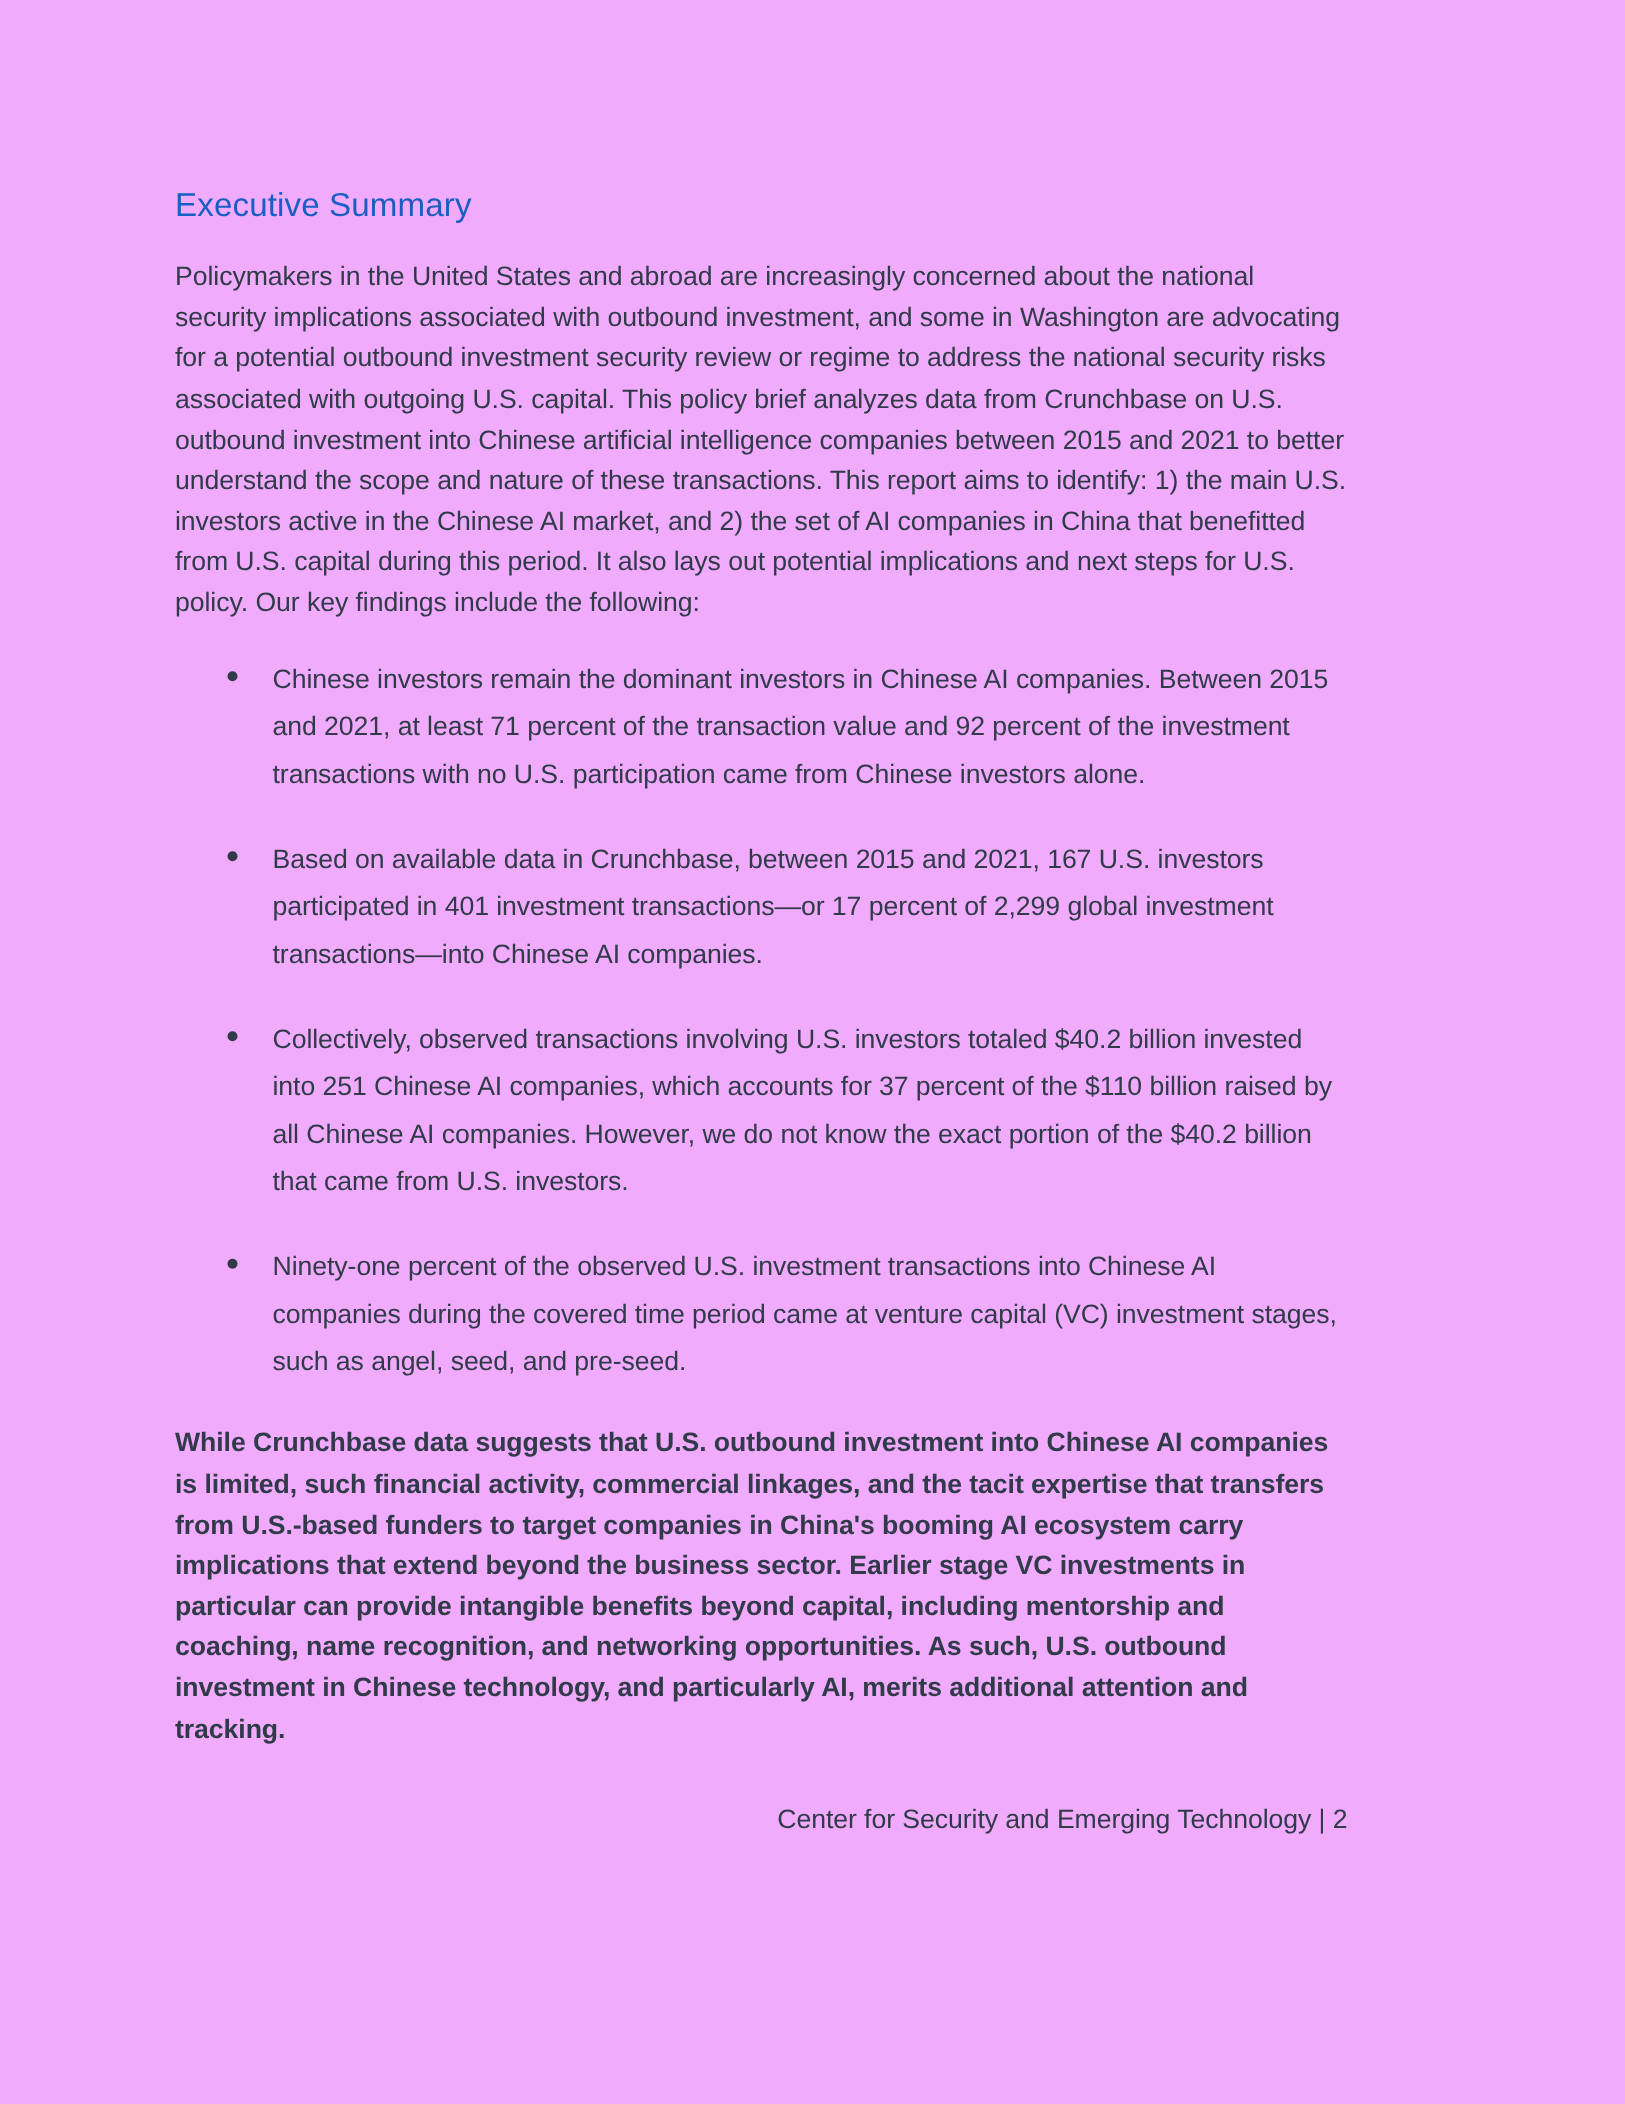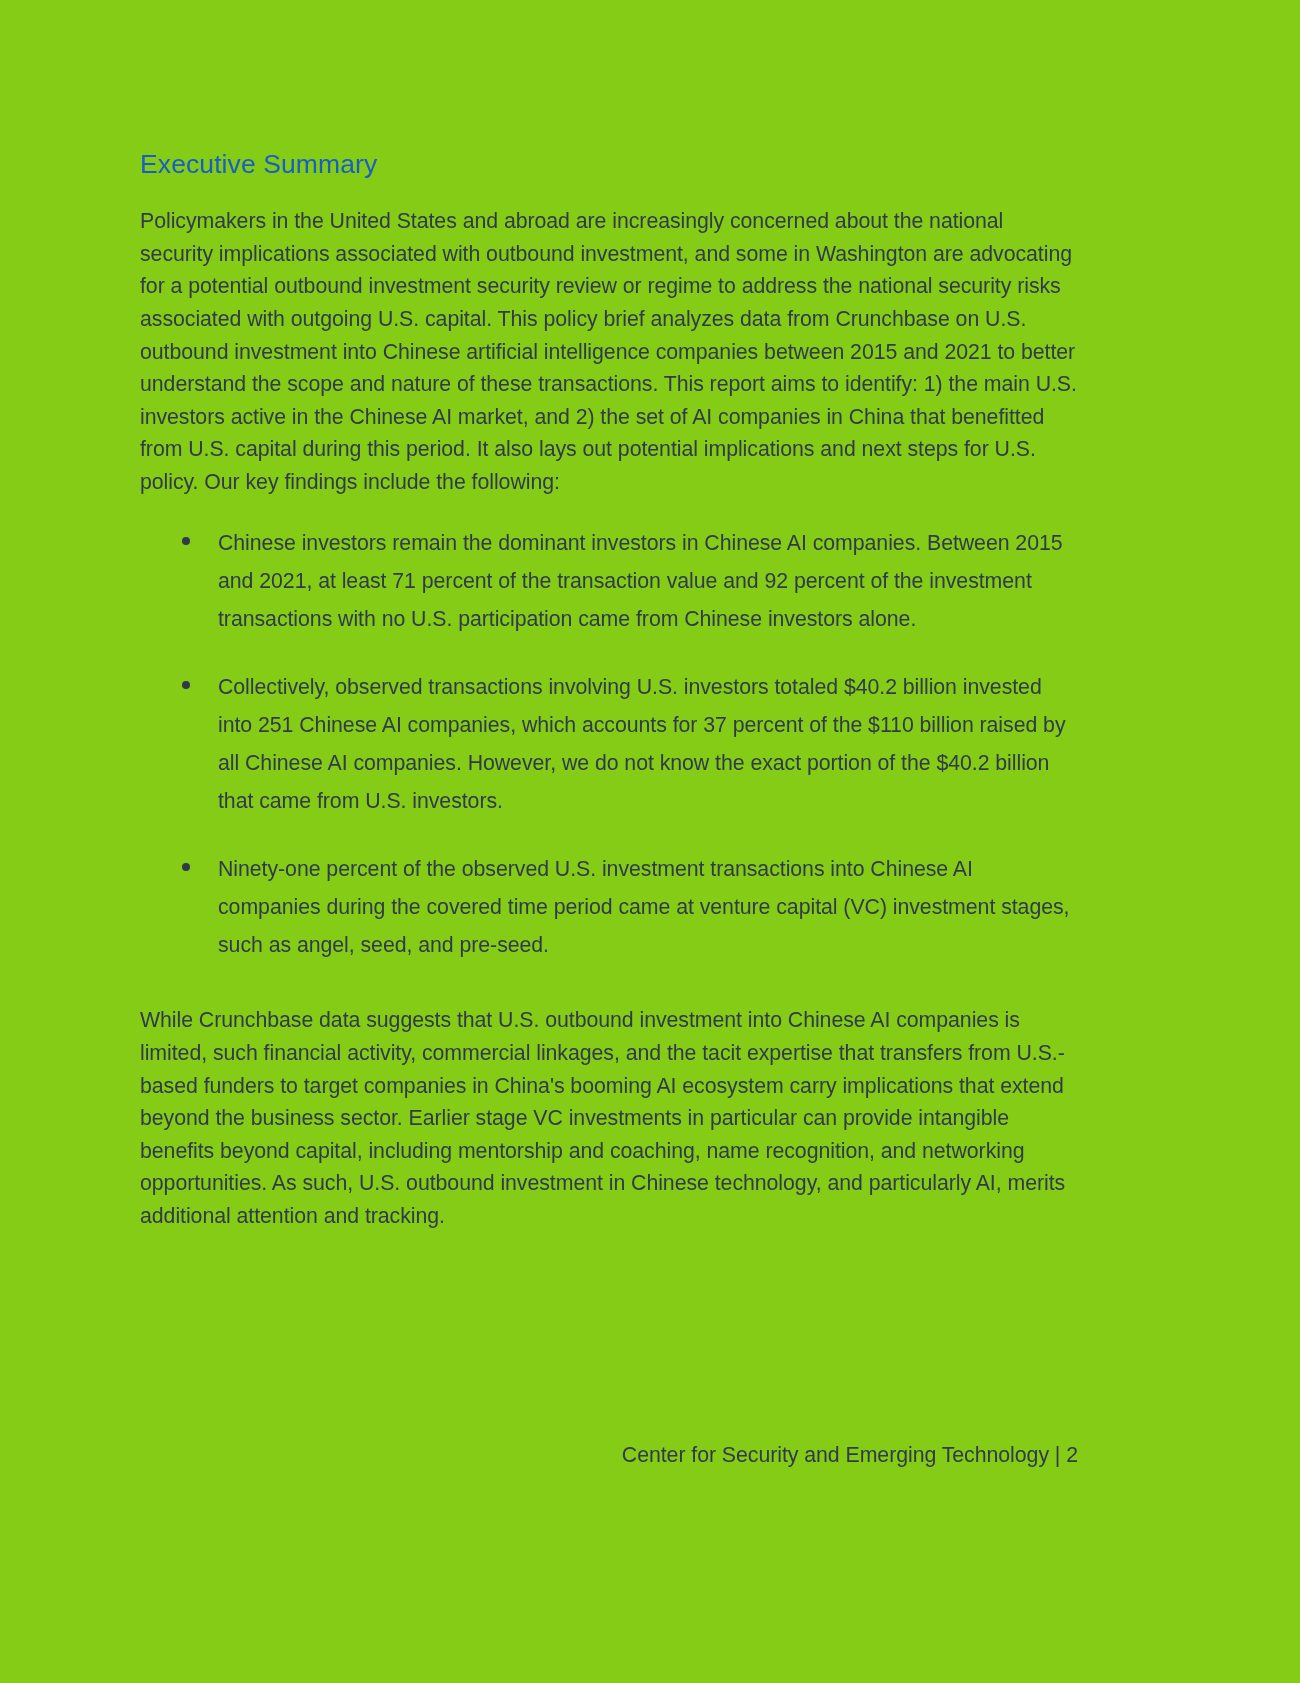--- a/index.html
+++ b/index.html
@@ -11,21 +11,21 @@
     width: 1300px;
     height: 1683px;
     font-family: "Liberation Sans", "DejaVu Sans", sans-serif;
     -webkit-font-smoothing: antialiased;
   }
 
   .page {
     position: relative;
     width: 1300px;
     height: 1683px;
-    background: #84cc16;
+    background: #f0abfc;
     box-sizing: border-box;
   }
 
   .content {
     position: absolute;
     left: 140px;
     top: 148px;
     width: 938px;
   }
 
@@ -75,21 +75,22 @@
     position: absolute;
     left: 42px;
     top: 13px;
     width: 8px;
     height: 8px;
     border-radius: 50%;
     background: #303a48;
   }
 
   .closing-para {
-    margin-top: 40px;
+    margin-top: 30px;
+    font-weight: bold;
   }
 
   .footer {
     position: absolute;
     left: 140px;
     top: 1440px;
     width: 938px;
     text-align: right;
     color: #303a48;
     font-size: 21.3px;
@@ -108,20 +109,24 @@
 
     <p class="body-text para-gap-after">Policymakers in the United States and abroad are increasingly concerned about the national security implications associated with outbound investment, and some in Washington are advocating for a potential outbound investment security review or regime to address the national security risks associated with outgoing U.S. capital. This policy brief analyzes data from Crunchbase on U.S. outbound investment into Chinese artificial intelligence companies between 2015 and 2021 to better understand the scope and nature of these transactions. This report aims to identify: 1) the main U.S. investors active in the Chinese AI market, and 2) the set of AI companies in China that benefitted from U.S. capital during this period. It also lays out potential implications and next steps for U.S. policy. Our key findings include the following:</p>
 
     <ul class="bullet-list">
       <li class="bullet-item">
         <span class="bullet-marker"></span>
         <span>Chinese investors remain the dominant investors in Chinese AI companies. Between 2015 and 2021, at least 71 percent of the transaction value and 92 percent of the investment transactions with no U.S. participation came from Chinese investors alone.</span>
       </li>
       <li class="bullet-item">
         <span class="bullet-marker"></span>
+        <span>Based on available data in Crunchbase, between 2015 and 2021, 167 U.S. investors participated in 401 investment transactions—or 17 percent of 2,299 global investment transactions—into Chinese AI companies.</span>
+      </li>
+      <li class="bullet-item">
+        <span class="bullet-marker"></span>
         <span>Collectively, observed transactions involving U.S. investors totaled $40.2 billion invested into 251 Chinese AI companies, which accounts for 37 percent of the $110 billion raised by all Chinese AI companies. However, we do not know the exact portion of the $40.2 billion that came from U.S. investors.</span>
       </li>
       <li class="bullet-item">
         <span class="bullet-marker"></span>
         <span>Ninety-one percent of the observed U.S. investment transactions into Chinese AI companies during the covered time period came at venture capital (VC) investment stages, such as angel, seed, and pre-seed.</span>
       </li>
     </ul>
 
     <p class="body-text closing-para">While Crunchbase data suggests that U.S. outbound investment into Chinese AI companies is limited, such financial activity, commercial linkages, and the tacit expertise that transfers from U.S.-based funders to target companies in China's booming AI ecosystem carry implications that extend beyond the business sector. Earlier stage VC investments in particular can provide intangible benefits beyond capital, including mentorship and coaching, name recognition, and networking opportunities. As such, U.S. outbound investment in Chinese technology, and particularly AI, merits additional attention and tracking.</p>
 

